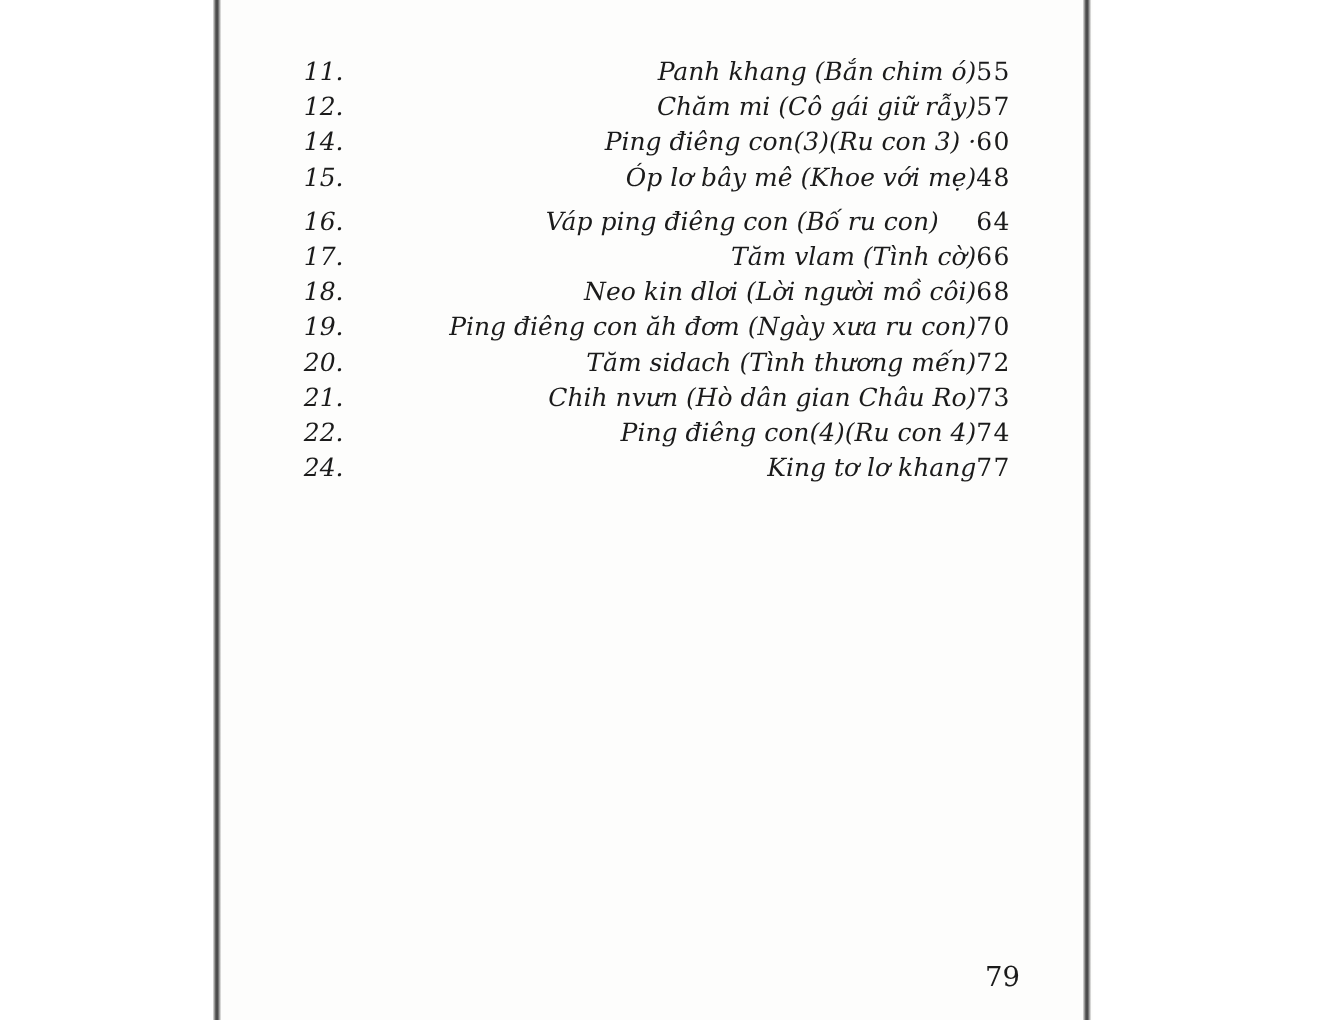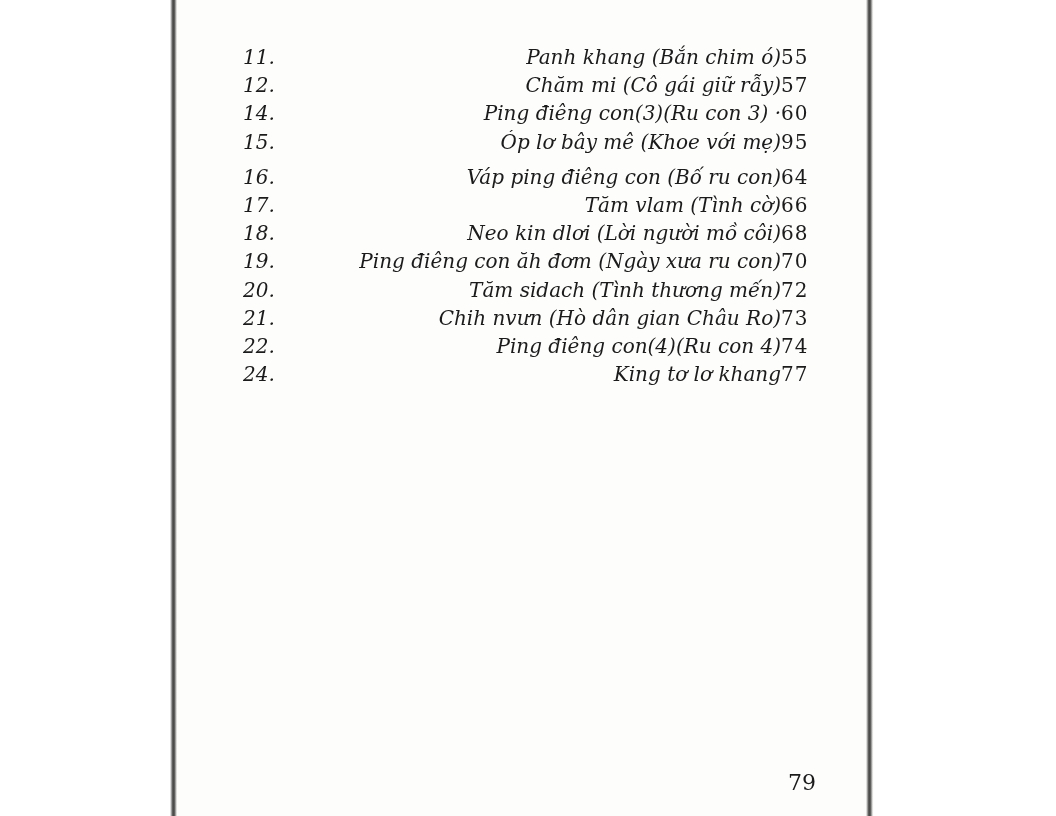--- a/index.html
+++ b/index.html
@@ -48,21 +48,21 @@
     width: 578px;
     margin-left: 20px;
   }
   .toc-row {
     display: flex;
     align-items: baseline;
     height: 28.2px;
     font-size: 20px;
     white-space: nowrap;
   }
-  .toc-row.gap-before { margin-top: 7px; }
+  .toc-row.gap-before { margin-top: 7px; gap: 30px; }
   .toc-no {
     font-style: italic;
     margin-right: 9px;
   }
   .toc-title {
     font-style: italic;
     flex: 1 1 auto;
     overflow: hidden;
     text-align: right;
   }
@@ -105,21 +105,21 @@
 
   <div class="toc-row">
     <span class="toc-no">14.</span>
     <span class="toc-title">Ping điêng con(3)(Ru con 3) ·</span>
     <span class="toc-page">60</span>
   </div>
 
   <div class="toc-row">
     <span class="toc-no">15.</span>
     <span class="toc-title">Óp lơ bây mê (Khoe với mẹ)</span>
-    <span class="toc-page">95</span>
+    <span class="toc-page">48</span>
   </div>
 
   <div class="toc-row gap-before">
     <span class="toc-no">16.</span>
     <span class="toc-title">Váp ping điêng con (Bố ru con)</span>
     <span class="toc-page">64</span>
   </div>
 
   <div class="toc-row">
     <span class="toc-no">17.</span>

